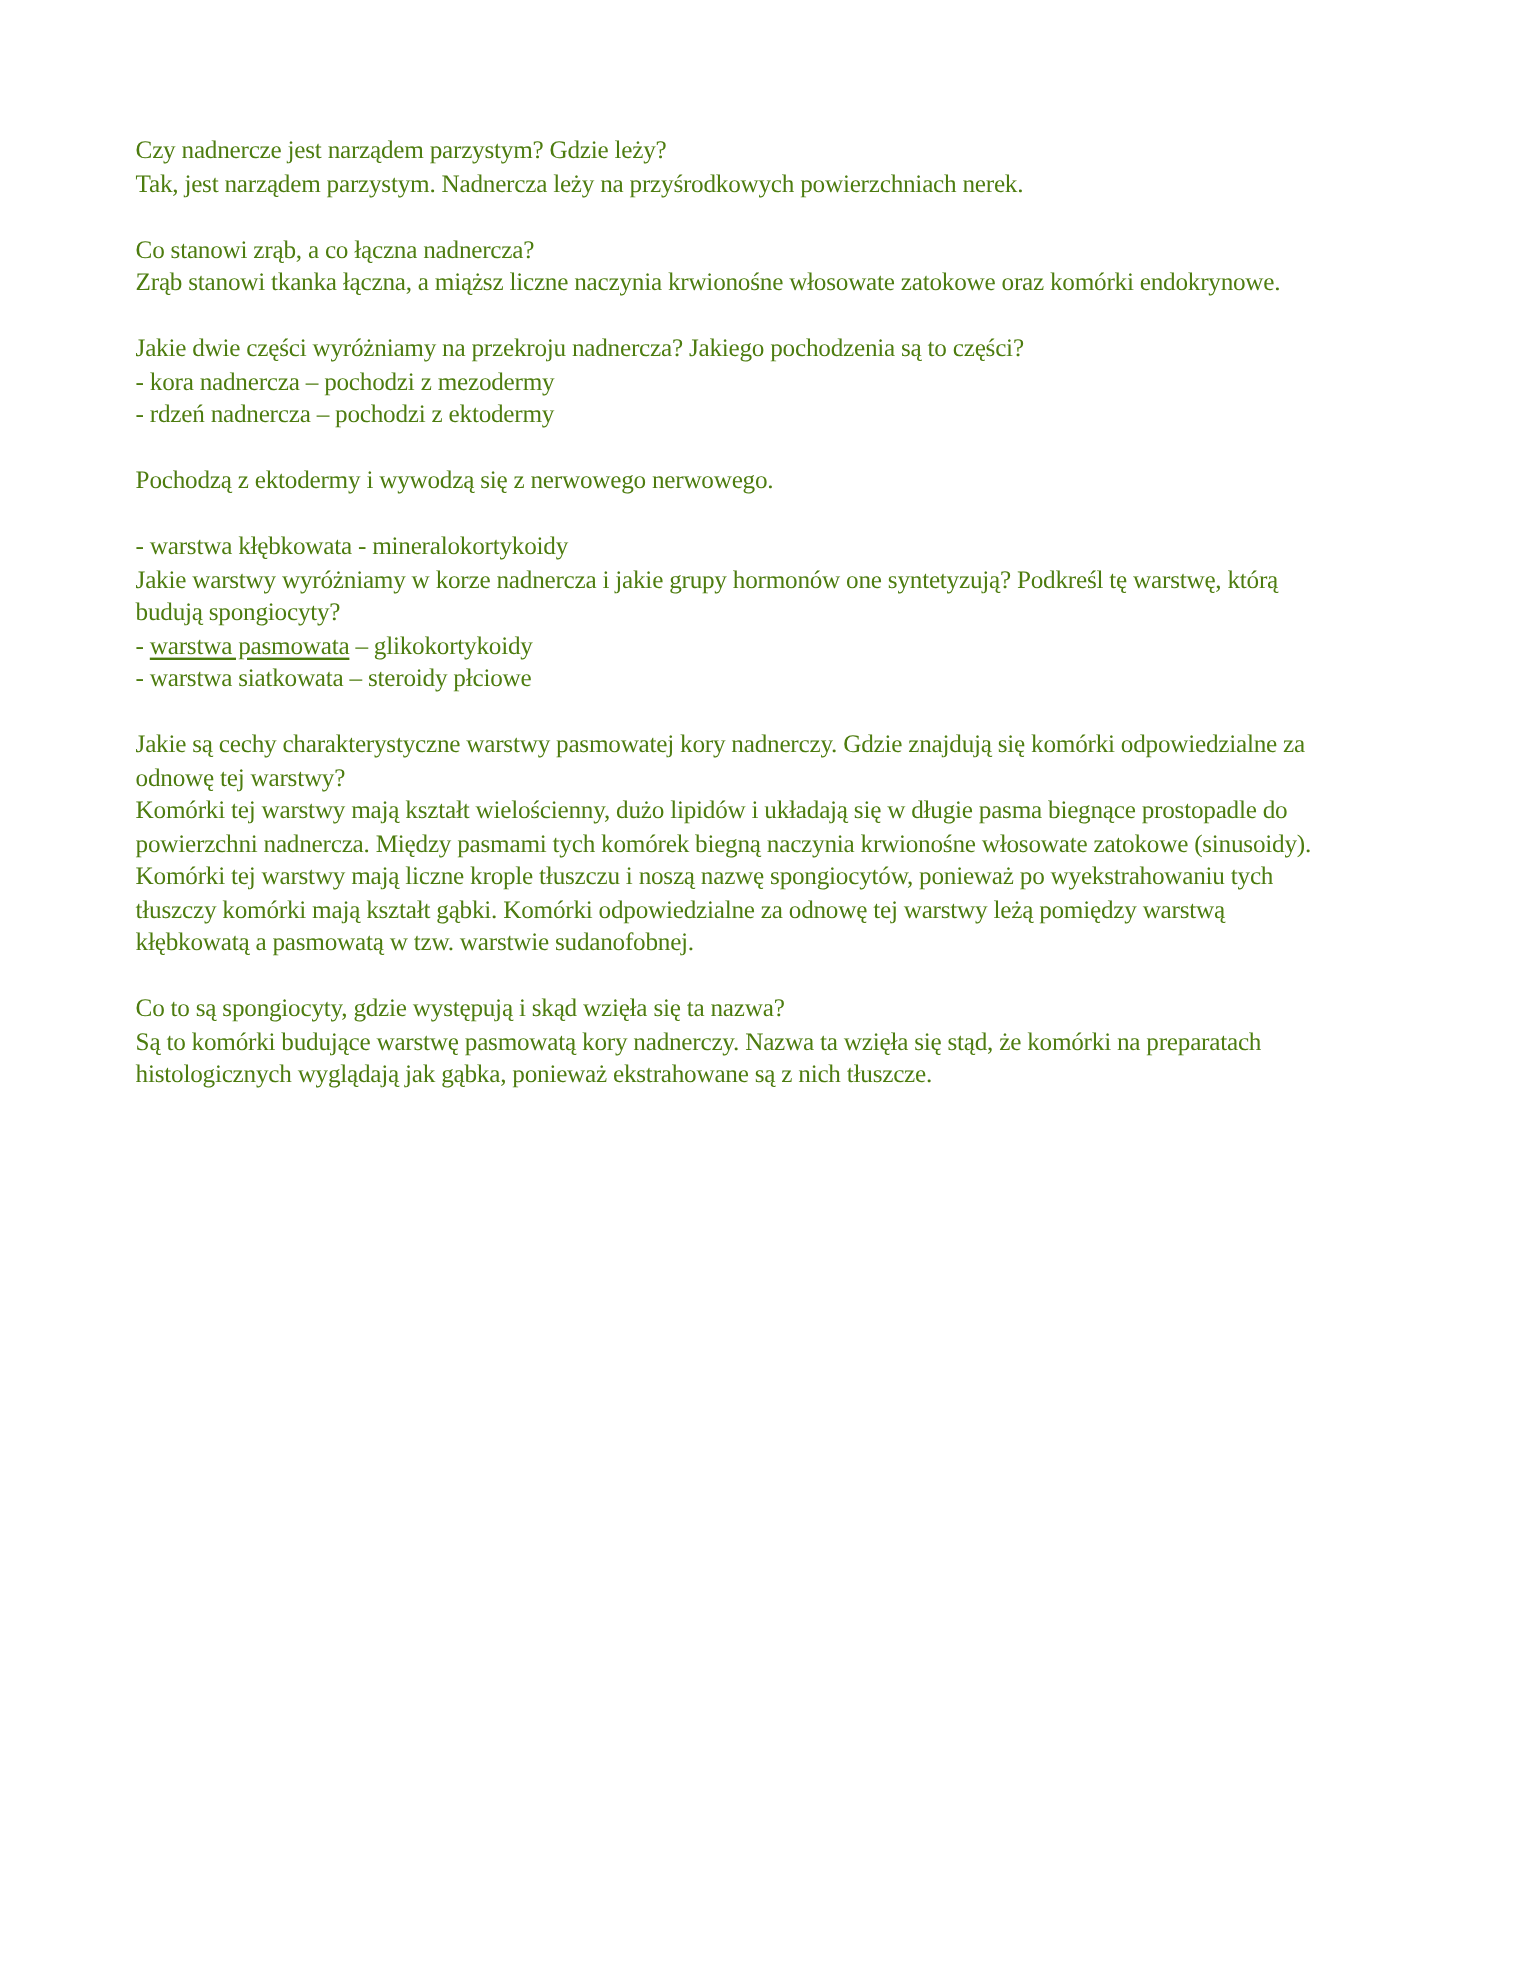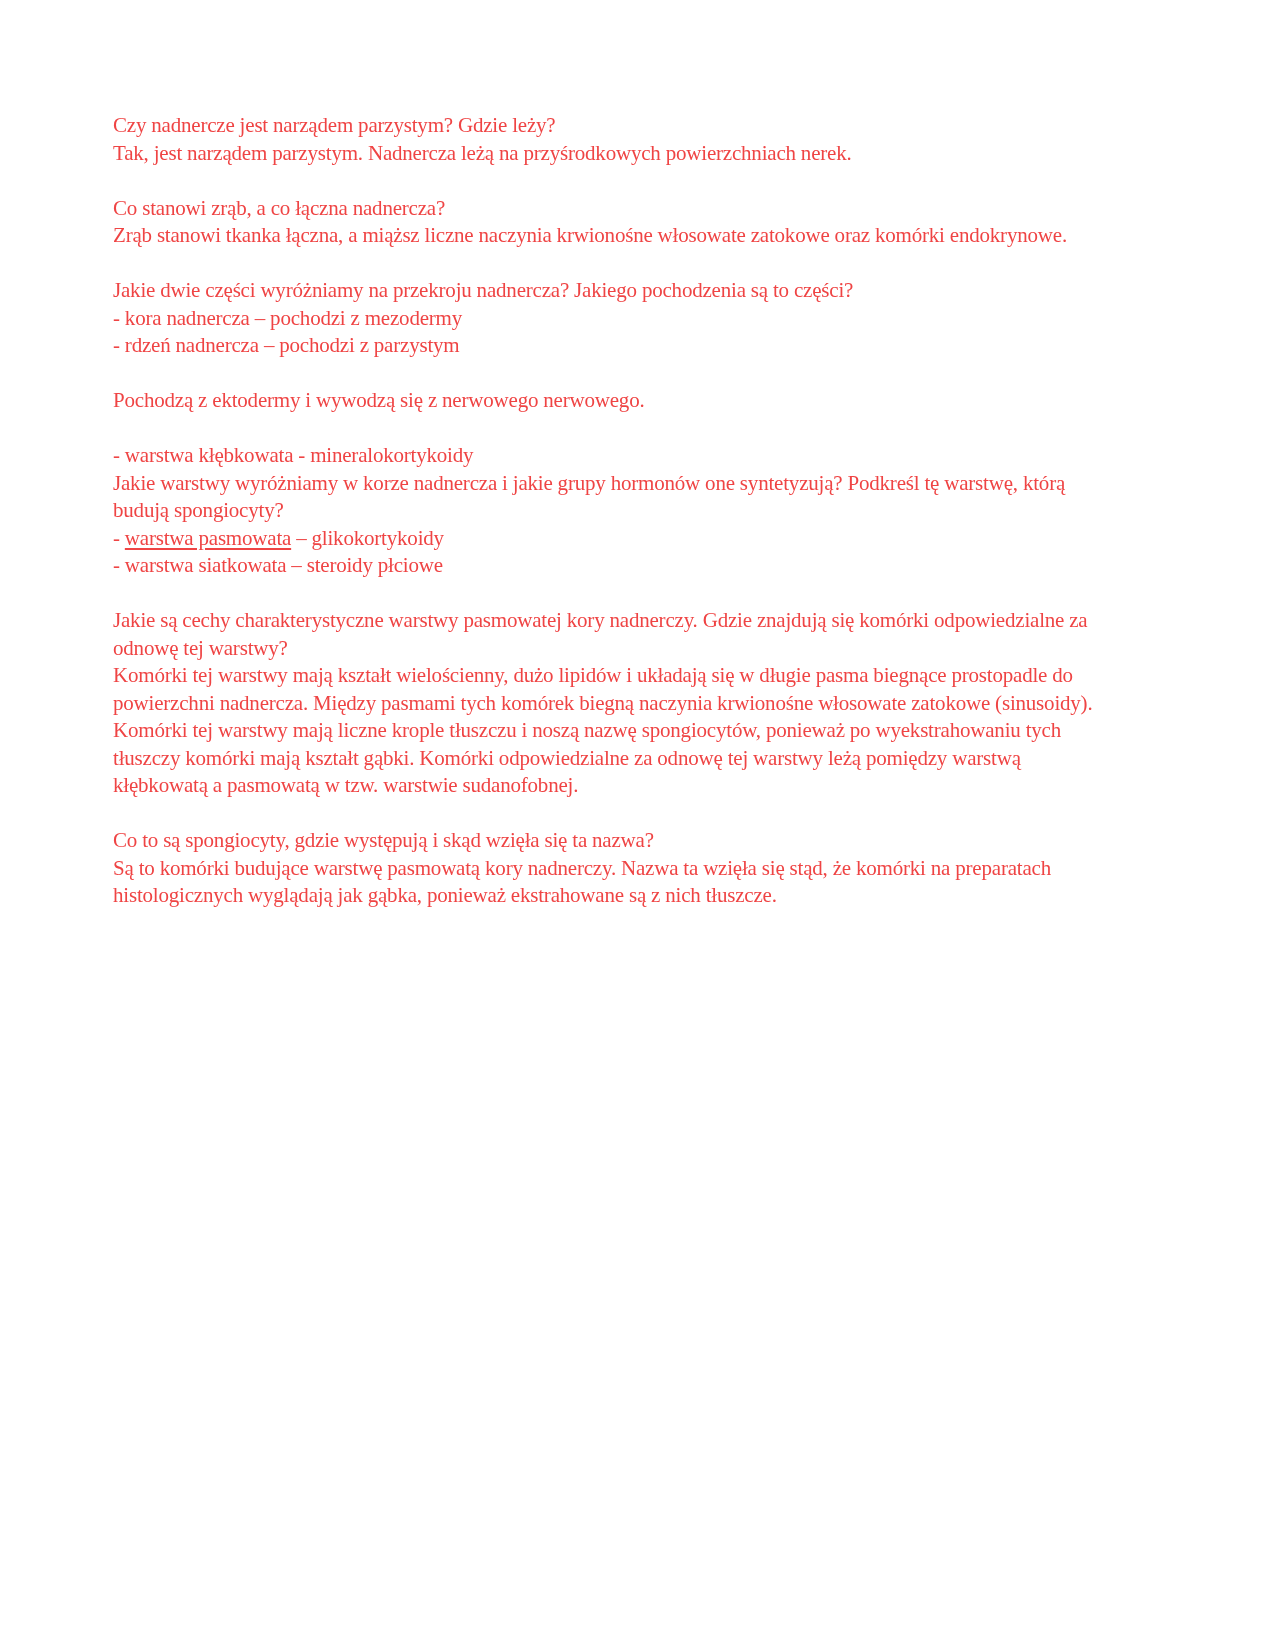--- a/index.html
+++ b/index.html
@@ -1,45 +1,45 @@
 <!DOCTYPE html>
 <html><head>
 <meta charset="utf-8">
 <style>
   html, body { margin: 0; padding: 0; background: #ffffff; }
   body { width: 1275px; height: 1650px; position: relative; overflow: hidden; }
   .page {
     position: absolute; left: 113px; top: 112px; width: 1000px;
     font-family: "Liberation Serif", "DejaVu Serif", serif;
-    font-size: 21px; line-height: 27.5px; color: #ef4444;
+    font-size: 21px; line-height: 27.5px; color: #4d7c0f;
     letter-spacing: -0.2px;
   }
   .qa { margin: 0 0 27.5px 0; }
   .line { display: block; white-space: normal; }
   .u { text-decoration: underline; text-underline-offset: 3px; }
 </style>
 </head>
 <body>
 
 <div class="page">
 
   <div class="qa">
     <span class="line">Czy nadnercze jest narządem parzystym? Gdzie leży?</span>
-    <span class="line">Tak, jest narządem parzystym. Nadnercza leżą na przyśrodkowych powierzchniach nerek.</span>
+    <span class="line">Tak, jest narządem parzystym. Nadnercza leży na przyśrodkowych powierzchniach nerek.</span>
   </div>
 
   <div class="qa">
     <span class="line">Co stanowi zrąb, a co łączna nadnercza?</span>
     <span class="line">Zrąb stanowi tkanka łączna, a miąższ liczne naczynia krwionośne włosowate zatokowe oraz komórki endokrynowe.</span>
   </div>
 
   <div class="qa">
     <span class="line">Jakie dwie części wyróżniamy na przekroju nadnercza? Jakiego pochodzenia są to części?</span>
     <span class="line">- kora nadnercza – pochodzi z mezodermy</span>
-    <span class="line">- rdzeń nadnercza – pochodzi z parzystym</span>
+    <span class="line">- rdzeń nadnercza – pochodzi z ektodermy</span>
   </div>
 
   <div class="qa">
     <span class="line">Pochodzą z ektodermy i wywodzą się z nerwowego nerwowego.</span>
   </div>
 
   <div class="qa">
     <span class="line">- warstwa kłębkowata - mineralokortykoidy</span>
     <span class="line">Jakie warstwy wyróżniamy w korze nadnercza i jakie grupy hormonów one syntetyzują? Podkreśl tę warstwę, którą budują spongiocyty?</span>
     <span class="line"><span>- </span><span class="u">warstwa pasmowata</span><span> – glikokortykoidy</span></span>

